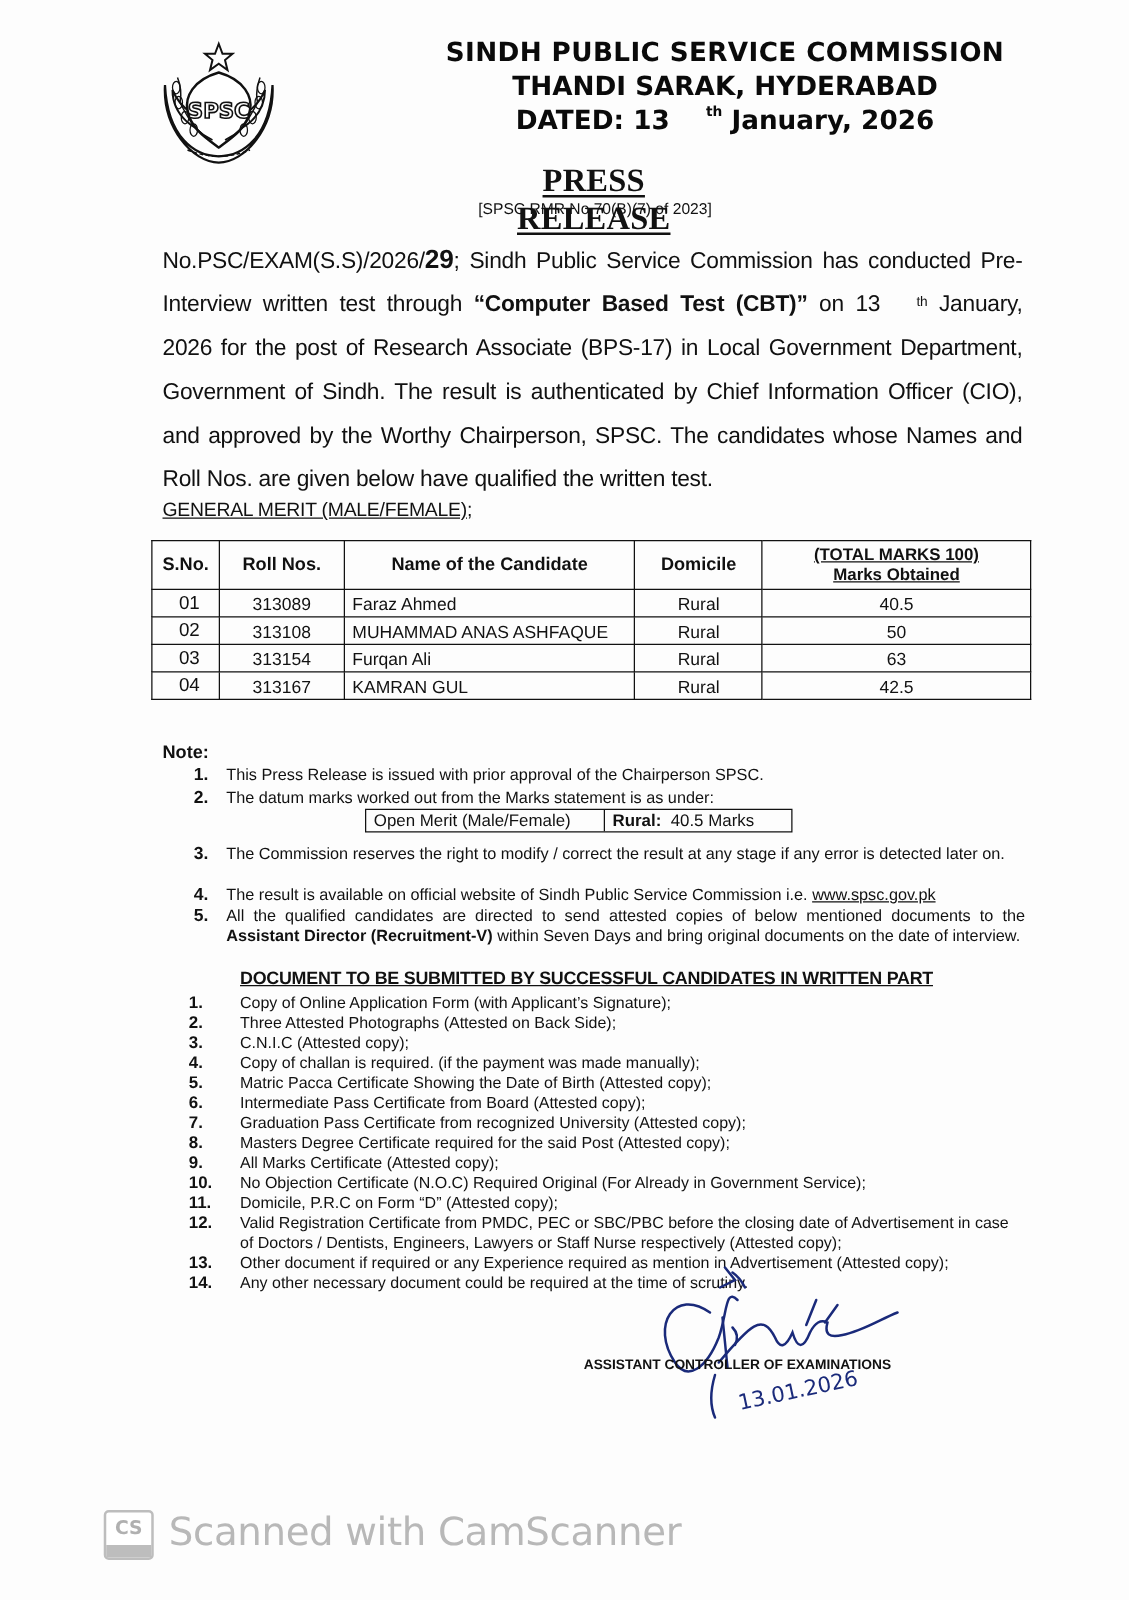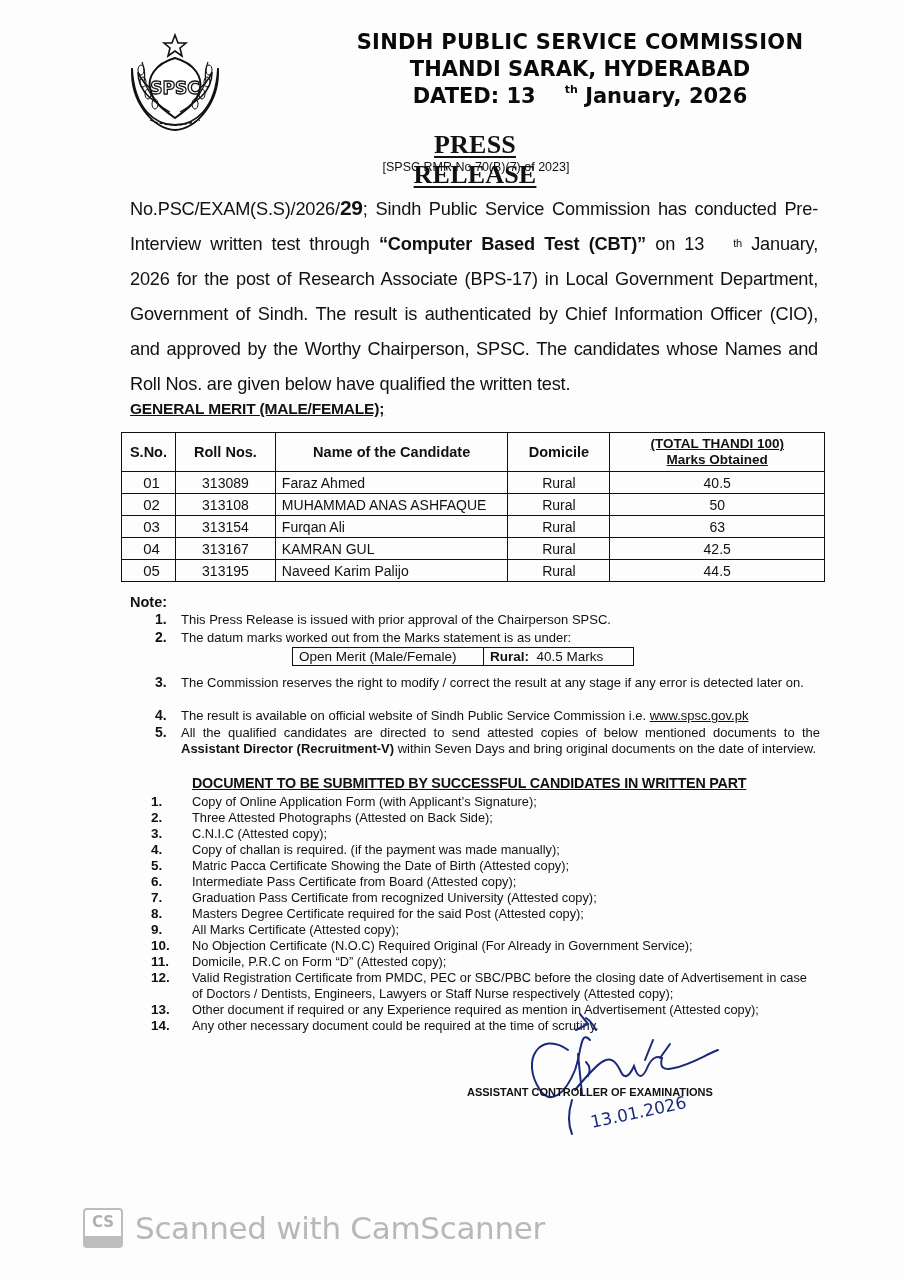--- a/index.html
+++ b/index.html
@@ -11,21 +11,21 @@
   .logo { left:124px; top:32px; width:102px; height:104px; }
   .hdr { left:330px; width:500px; text-align:center; font-family:"DejaVu Sans", sans-serif; font-weight:bold; color:#0a0a0a; white-space:nowrap; }
   .hdr1 { top:30px; font-size:21px; letter-spacing:0.3px; }
   .hdr2 { top:57px; font-size:21px; }
   .hdr3 { top:84px; font-size:21px; }
   sup { font-size:11px; vertical-align:top; position:relative; top:-1px;margin-left:29px; }
   .pr-title { left:370px; top:130px; width:210px; text-align:center; font-family:"Liberation Serif", serif; font-weight:bold; font-size:26px; text-decoration:underline; text-underline-offset:3px; letter-spacing:0.2px; }
   .pr-ref { left:368px; top:160px; width:216px; text-align:center; font-size:12.5px; font-family:"Liberation Sans", sans-serif; }
   .para { left:130px; top:190px; width:688px; font-family:"Liberation Sans", sans-serif; font-size:18.2px; line-height:35px; text-align:justify; letter-spacing:-0.2px; }
   .para b.big { font-size:21px; }
-  .gm { left:130px; top:400px; font-size:15.5px; font-weight:bold; text-decoration:underline; font-family:"Liberation Sans", sans-serif; letter-spacing:-0.2px; }
+  .gm { left:130px; top:400px; font-size:15.5px; font-weight:normal; text-decoration:underline; font-family:"Liberation Sans", sans-serif; letter-spacing:-0.2px; }
   table.merit { position:absolute; left:121px; top:432px; width:704px; border-collapse:collapse; font-family:"Liberation Sans", sans-serif; }
   table.merit td, table.merit th { border:1.6px solid #111; padding:0 6px; font-size:14px; height:21px; }
   table.merit th { height:38px; font-weight:bold; font-size:14.5px; }
   table.merit th.marks { font-size:13.5px; line-height:16px; }
   table.merit th.marks span { text-decoration:underline; display:block; }
   table.merit td.c { text-align:center; }
   table.merit td.sno { font-size:15px; padding-left:12px; }
   .note-h { left:130px; top:594px; font-weight:bold; font-size:14.5px; font-family:"Liberation Sans", sans-serif; }
   .nitem { left:155px; width:665px; font-size:13px; line-height:15.5px; font-family:"Liberation Sans", sans-serif; }
   .nitem .n { position:absolute; left:0; font-weight:bold; font-size:14px; }
@@ -33,21 +33,21 @@
   .datum { left:292px; top:647px; width:340px; height:17px; border:1.3px solid #111; display:flex; font-size:13.5px; font-family:"Liberation Sans", sans-serif; }
   .datum div { line-height:17px; padding-left:6px; }
   .datum .d1 { width:184px; border-right:1.3px solid #111; }
   .link { text-decoration:underline; }
   .doc-h { left:192px; top:775px; font-weight:bold; font-size:14.3px; text-decoration:underline; font-family:"Liberation Sans", sans-serif; letter-spacing:-0.2px; white-space:nowrap; }
   .ditem { left:151px; width:668px; font-size:12.8px; line-height:16px; font-family:"Liberation Sans", sans-serif; }
   .ditem .n { position:absolute; left:0; font-weight:bold; font-size:13.5px; }
   .ditem .t { display:block; margin-left:41px; }
   .sig-title { left:467px; top:1086px; font-weight:bold; font-size:11px; font-family:"Liberation Sans", sans-serif; white-space:nowrap; }
   .sig { left:520px; top:1010px; width:220px; height:130px; }
-  .cs { left:37px; top:1208px; display:flex; align-items:center;padding-left:46px; }
+  .cs { left:37px; top:1208px; display:flex; align-items:flex-start;padding-left:46px; }
   .cs-logo { width:40px; height:40px; border:2.5px solid #bdbdbd; border-radius:4px; box-sizing:border-box; position:relative; background:#fff; }
   .cs-logo .txt { position:absolute; top:3px; left:0; width:100%; text-align:center; font-weight:bold; font-size:15px; color:#b0b0b0; font-family:"DejaVu Sans", sans-serif; }
   .cs-logo .bar { position:absolute; left:0; right:0; bottom:0; height:10px; background:#bdbdbd; }
   .cs-text { margin-left:12px; font-size:31px; color:#b8b8b8; font-family:"DejaVu Sans", sans-serif; letter-spacing:-0.3px; }
 </style>
 </head>
 <body>
 
 <div class="abs logo">
   <svg width="102" height="104" viewBox="0 0 102 104">
@@ -91,21 +91,21 @@
       <col style="width:102px">
       <col style="width:215px">
     </colgroup>
   <thead>
     <tr>
       <th>S.No.</th>
       <th>Roll Nos.</th>
       <th>Name of the Candidate</th>
       <th>Domicile</th>
       <th class="marks">
-          <span>(TOTAL THANDI 100)</span>
+          <span>(TOTAL MARKS 100)</span>
           <span>Marks Obtained</span>
         </th>
     </tr>
   </thead>
   <tbody id="merit-body">
       <tr>
         <td class="c sno">01</td>
         <td class="c">313089</td>
         <td>Faraz Ahmed</td>
         <td class="c">Rural</td>
@@ -124,27 +124,20 @@
         <td>Furqan Ali</td>
         <td class="c">Rural</td>
         <td class="c">63</td>
       </tr>
       <tr>
         <td class="c sno">04</td>
         <td class="c">313167</td>
         <td>KAMRAN GUL</td>
         <td class="c">Rural</td>
         <td class="c">42.5</td>
-      </tr>
-      <tr>
-        <td class="c sno">05</td>
-        <td class="c">313195</td>
-        <td>Naveed Karim Palijo</td>
-        <td class="c">Rural</td>
-        <td class="c">44.5</td>
       </tr>
     </tbody>
 </table>
 
 <div class="abs note-h">Note:</div>
 <div class="abs nitem" style="top:612px">
     <span class="n">1.</span>
     <span class="t">This Press Release is issued with prior approval of the Chairperson SPSC.</span>
   </div>
 <div class="abs nitem" style="top:630px">

